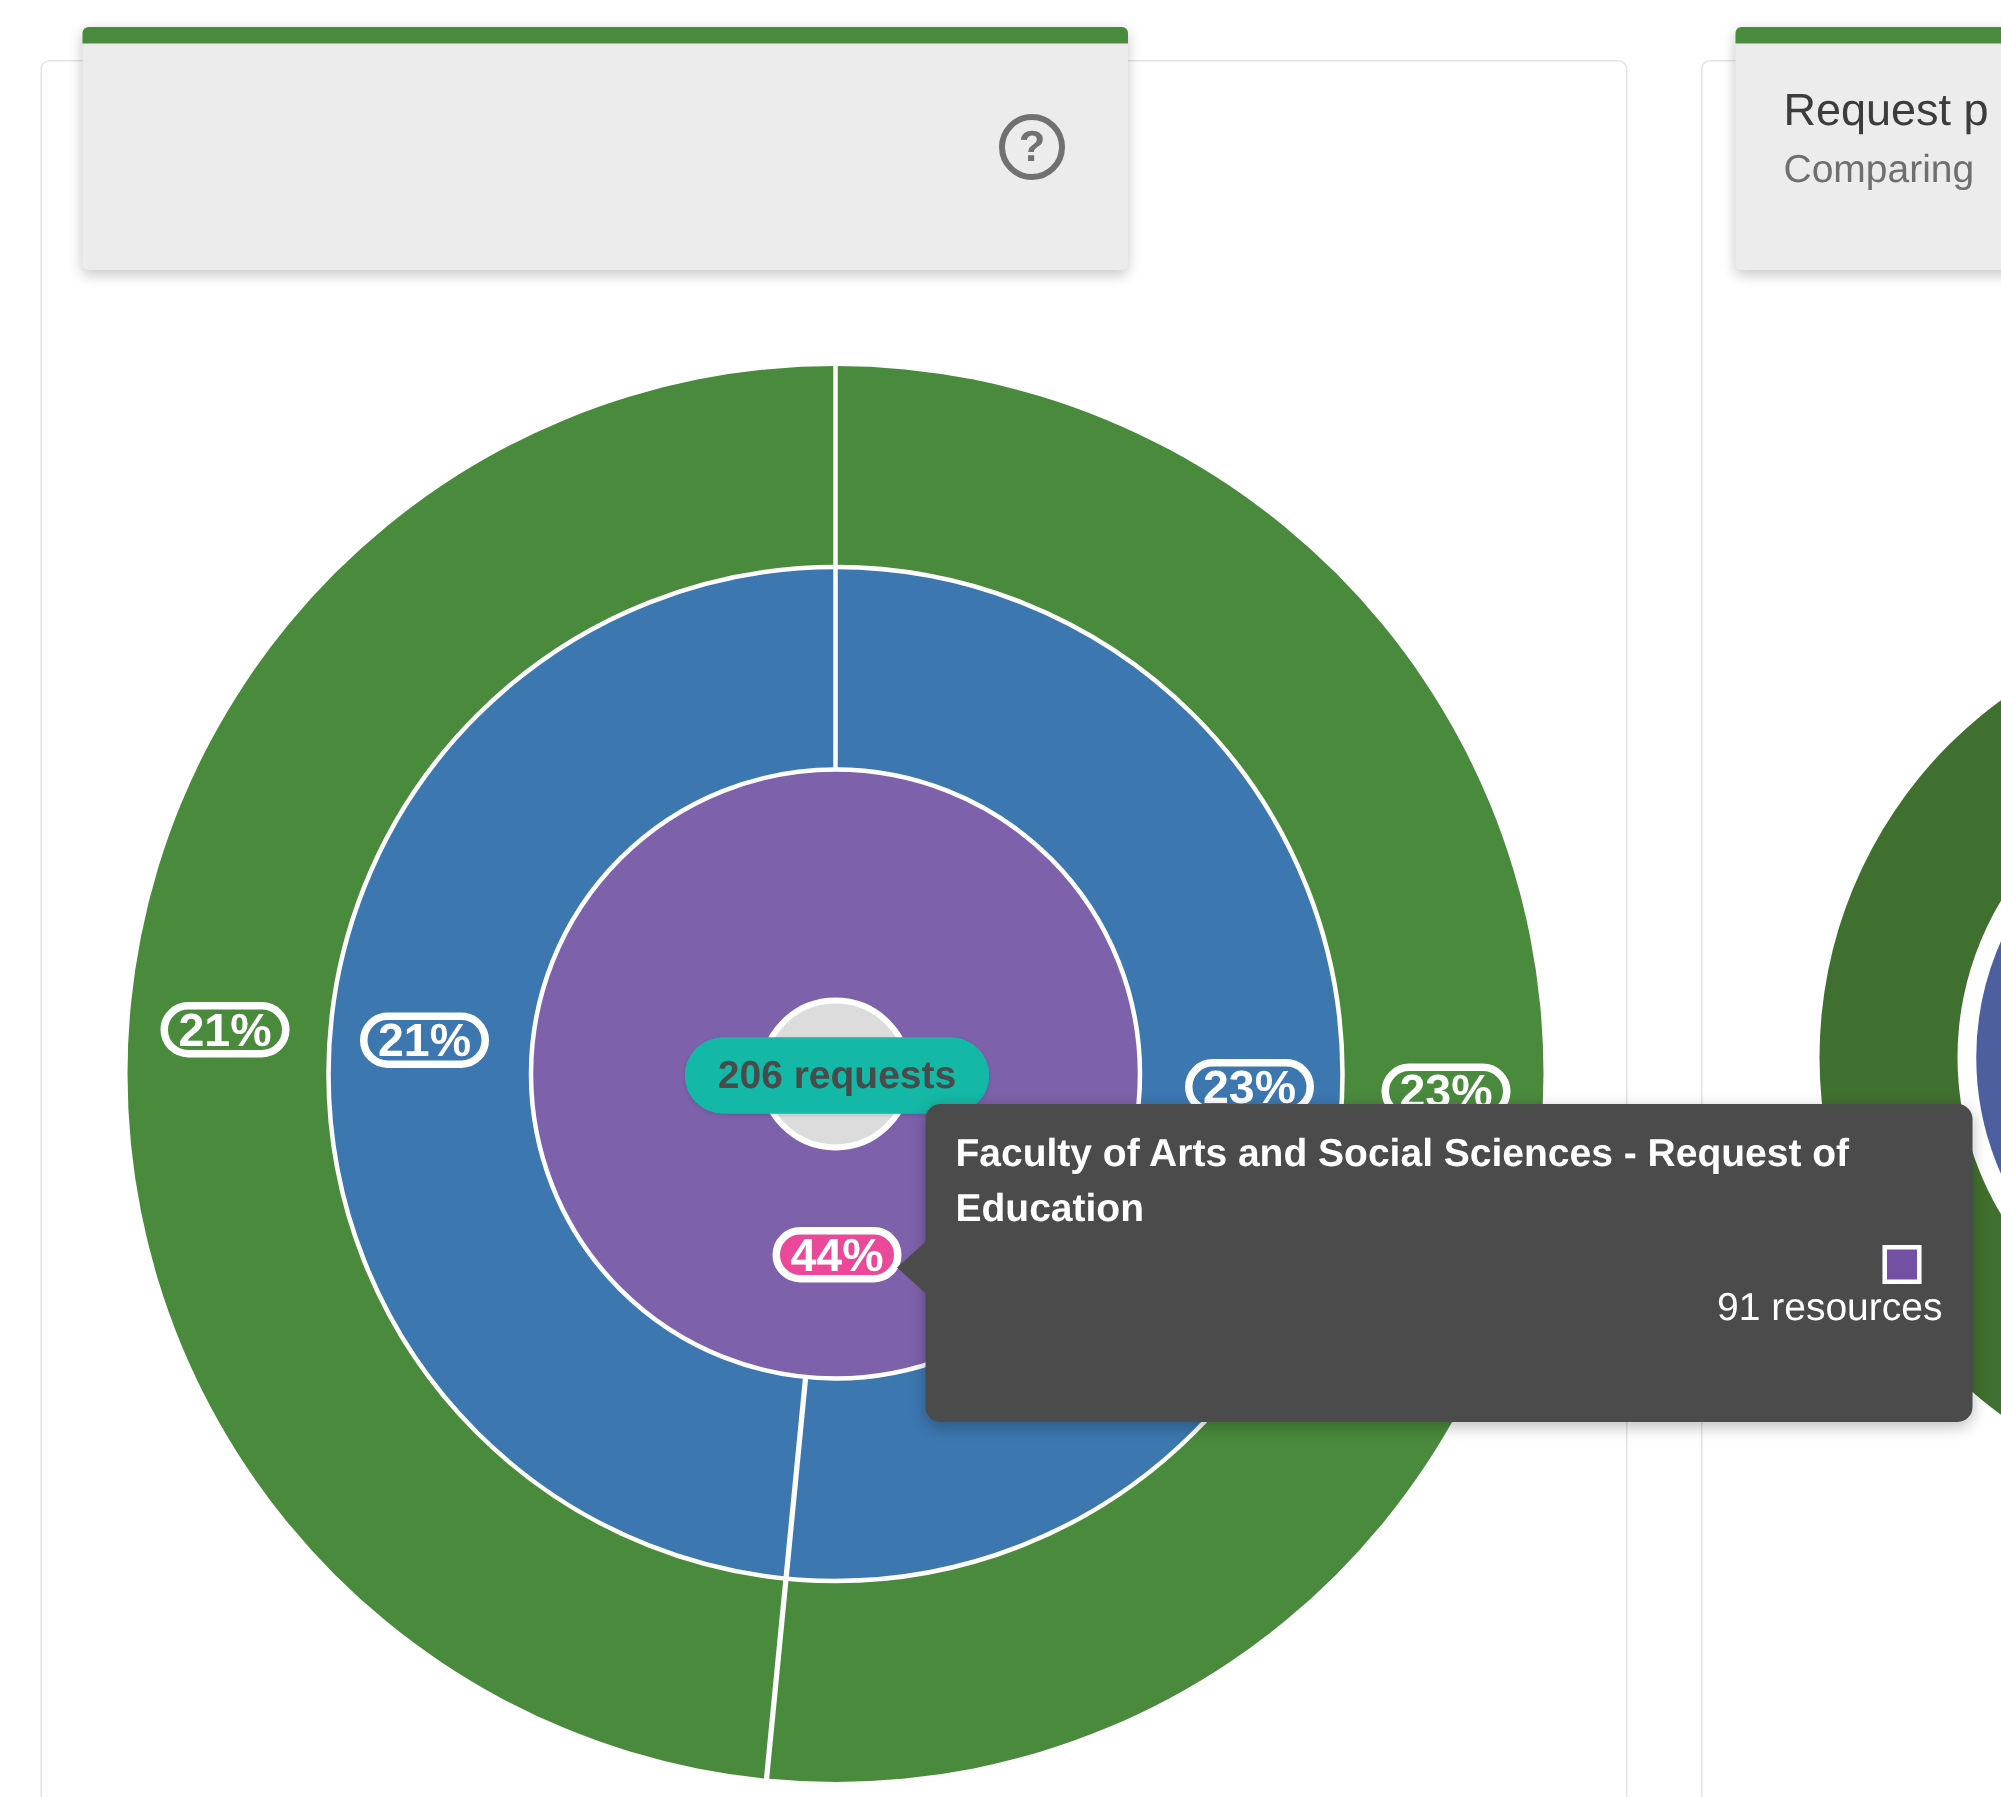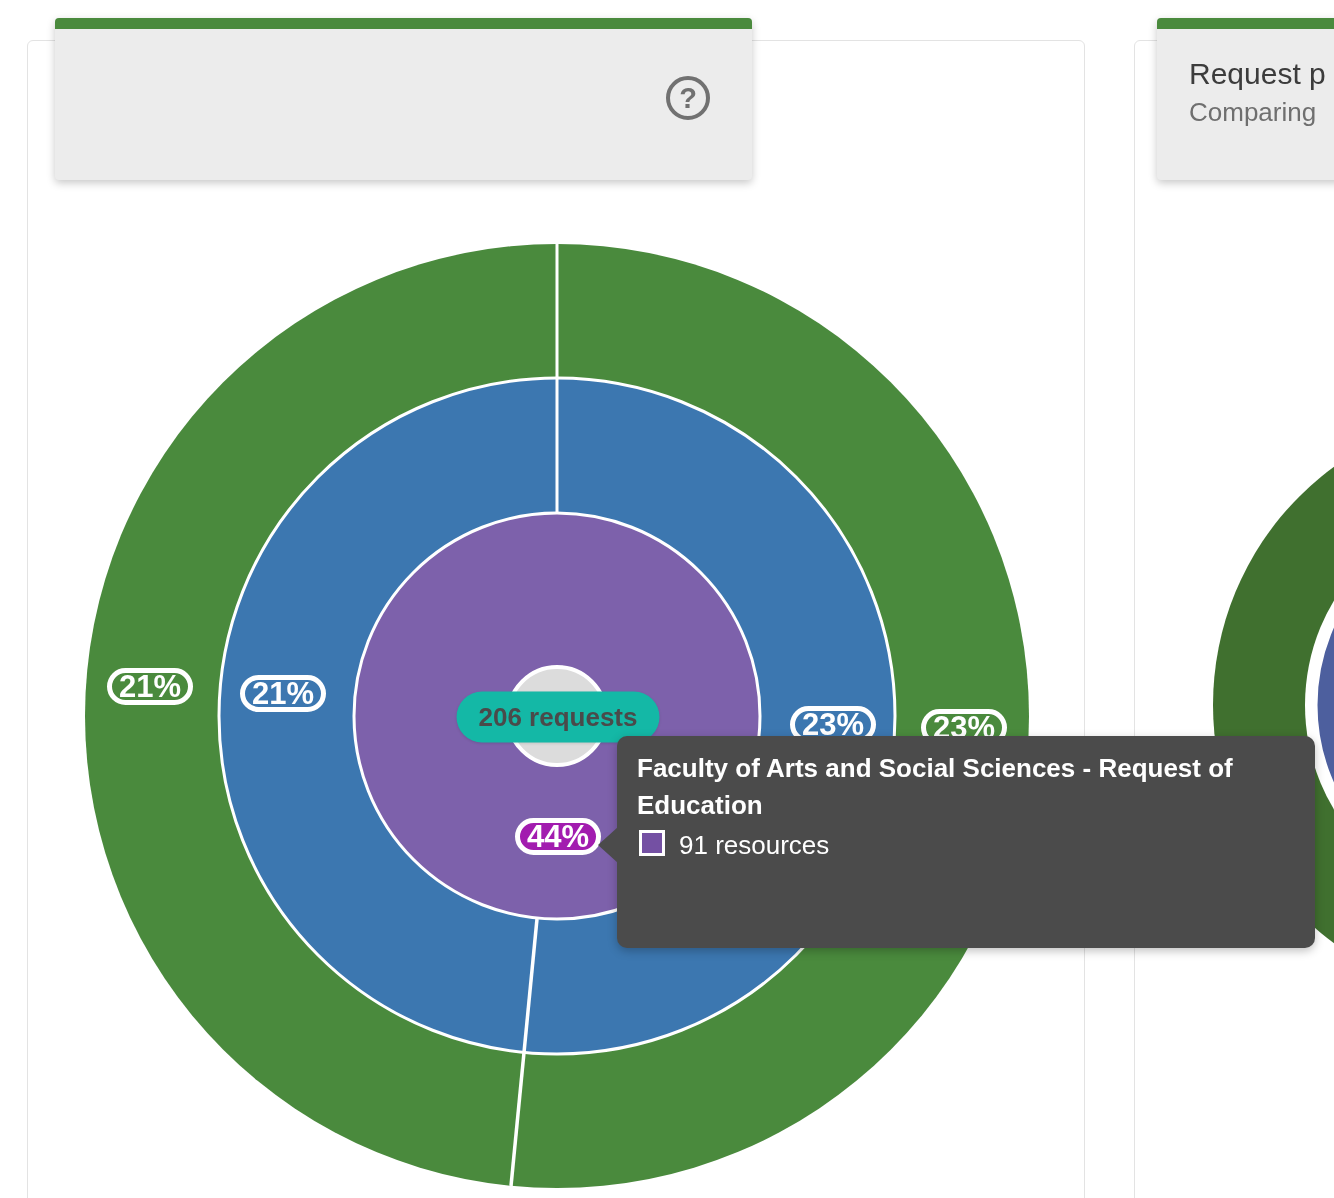--- a/index.html
+++ b/index.html
@@ -33,42 +33,42 @@
   }
 
   .chart-svg { position:absolute; left:0; top:0; }
 
   .pct-pill {
     position:absolute; width:86px; height:37px;
     border:5px solid #ffffff; border-radius:27px;
     display:flex; align-items:center; justify-content:center;
     color:#ffffff; font-size:31px; font-weight:bold; z-index:3;
   }
-  .pct-pill.filled { background:#a21caf; }
+  .pct-pill.filled { background:#ec4899; }
 
   .center-label {
     position:absolute; left:530px; top:676px; transform:translate(-50%,-50%);
     background:#14b8a6; border-radius:27px; padding:10px 22px;
     font-size:26px; font-weight:bold; color:#4a4a4a; z-index:3;
     box-shadow:0 1px 3px rgba(0,0,0,0.12); white-space:nowrap;
   }
 
   .tooltip {
     position:absolute; left:617px; top:736px; width:698px; min-height:212px;
     background:#4b4b4b; border-radius:10px; z-index:10;
     color:#ffffff; padding:14px 20px 12px 20px;
     box-shadow:0 3px 10px rgba(0,0,0,0.25);
   }
   .tooltip::before {
     content:""; position:absolute; left:-19px; top:91px;
     border-top:18px solid transparent; border-bottom:18px solid transparent;
     border-right:20px solid #4b4b4b;
   }
   .tooltip-title { font-size:26px; font-weight:bold; line-height:37px; }
-  .tooltip-value-row { display:flex; align-items:flex-start; margin-top:6px; height:38px; }
+  .tooltip-value-row { display:flex; align-items:flex-end; margin-top:6px; height:38px;flex-direction:column; }
   .legend-swatch {
     width:26px; height:26px; background:#7450a3; border:3px solid #ffffff;
     margin:0 14px 0 2px; flex:0 0 auto;
   }
   .tooltip-value { font-size:26px; }
   .tooltip-children { list-style:none; margin-top:4px; }
   .tooltip-children li {
     font-size:26px; line-height:39px; padding-left:88px; position:relative;
   }
   .tooltip-children li::before {

